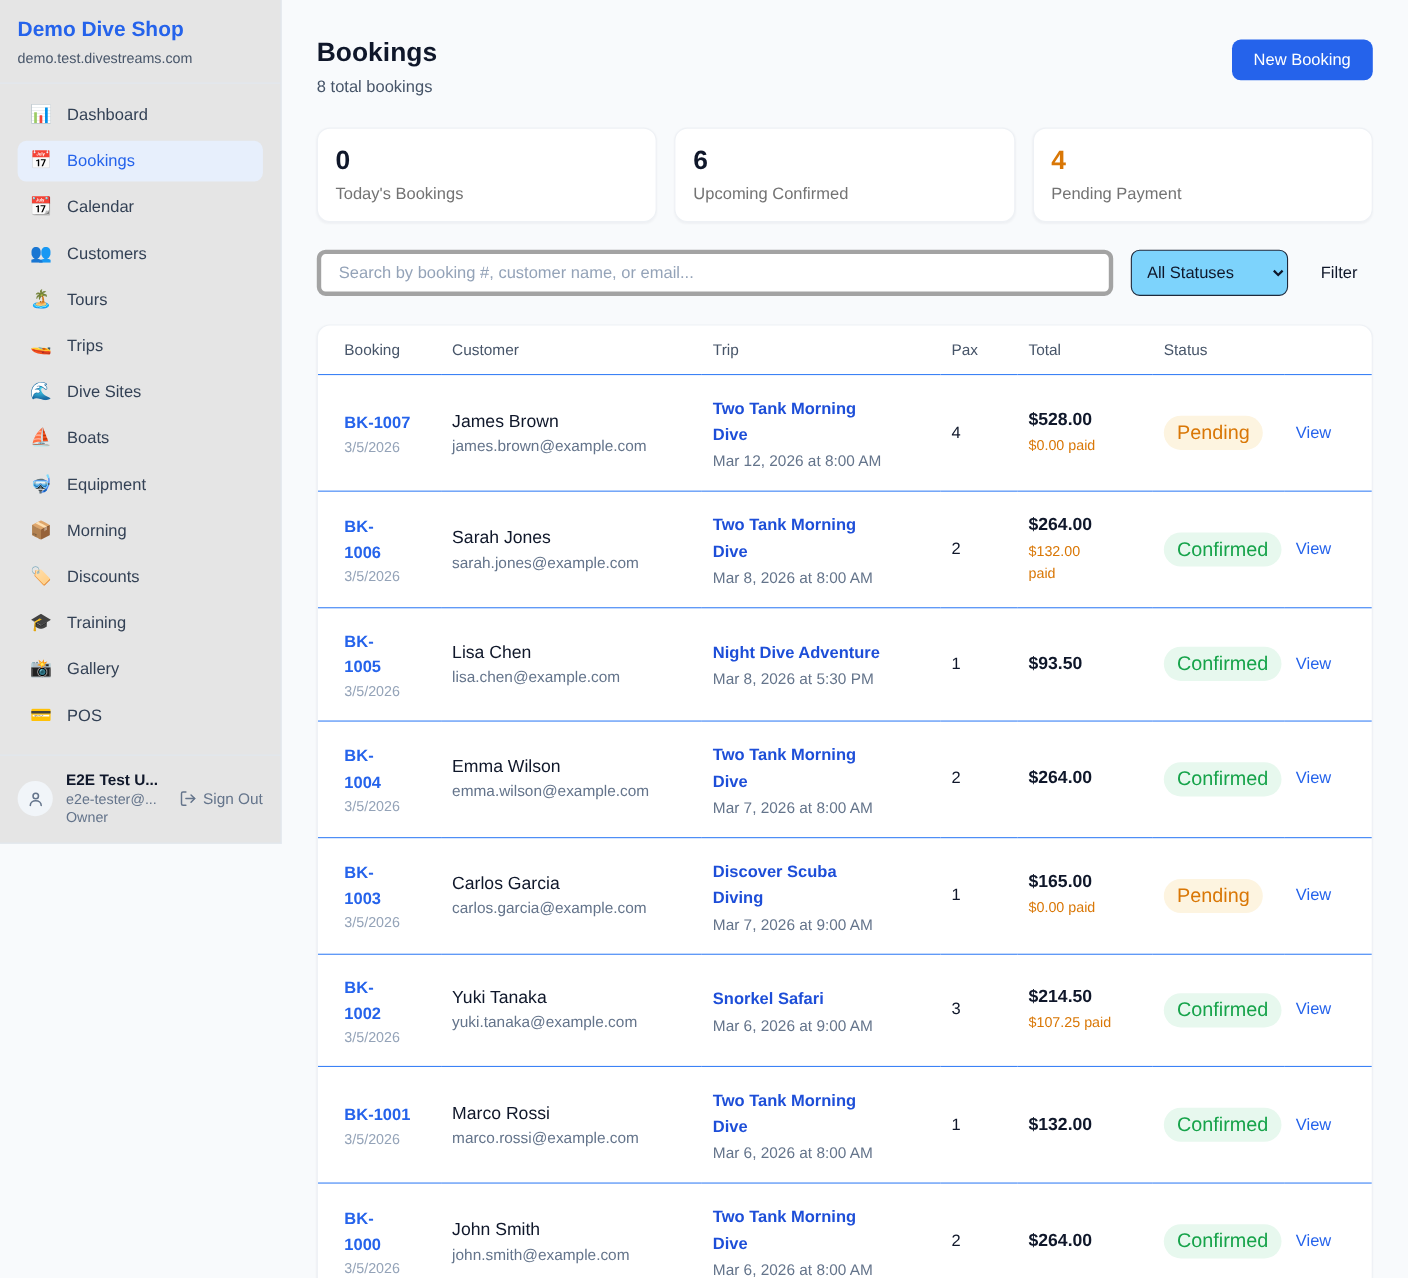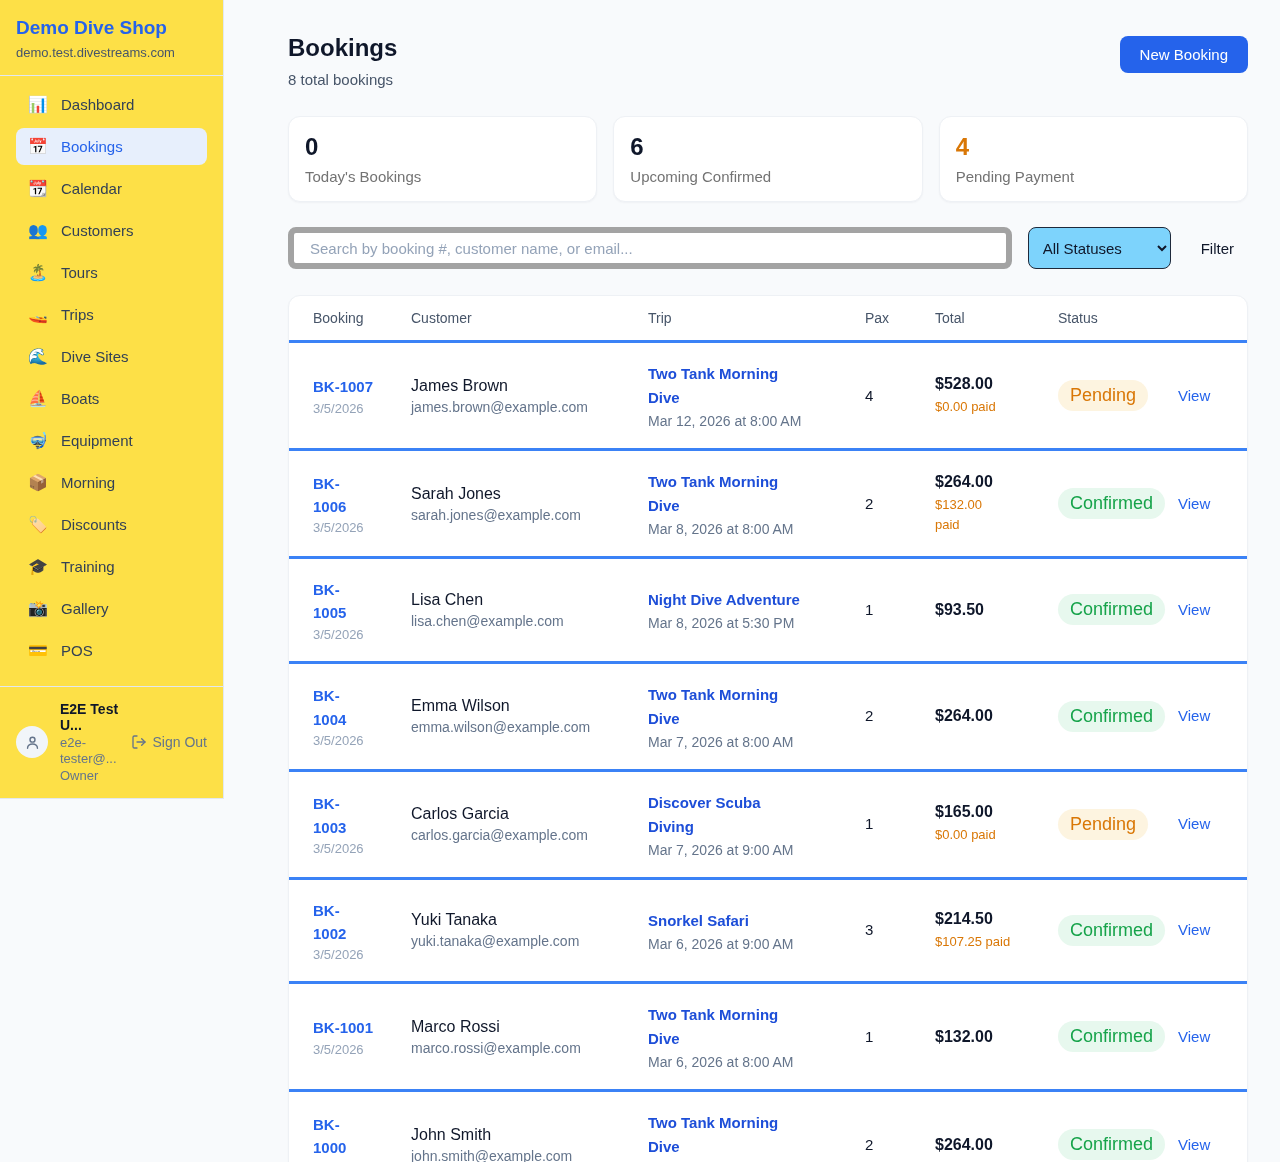--- a/index.html
+++ b/index.html
@@ -6,22 +6,22 @@
   html,body { width:1280px; min-height:1162px; }
   body {
     background:#f8fafc;
     font-family:"Liberation Sans", sans-serif;
     color:#0f172a;
     position:relative;
   }
 
   
   .sidebar {
-    position:absolute; left:0; top:0; width:224px;
-    background:#fde047;
+    position:absolute; left:0; top:0; width:256px;
+    background:#e5e5e5;
     border-right:1px solid #e2e8f0;
     border-bottom:1px solid #e2e8f0;
   }
   .sidebar-header { padding:17px 16px 15px; border-bottom:1px solid #e2e8f0; }
   .brand-title { color:#2563eb; font-size:19px; font-weight:bold; margin-bottom:6px; }
   .brand-domain { color:#475569; font-size:13px; }
   .nav { padding:10px 16px 12px; }
   .nav-item {
     display:flex; align-items:center; gap:13px;
     padding:10px 12px; margin-bottom:5px;
@@ -64,21 +64,21 @@
   .stat-card {
     background:#ffffff; border:1px solid #eef1f5; border-radius:12px;
     padding:16px; box-shadow:0 1px 2px rgba(15,23,42,0.04);
   }
   .stat-value { font-size:24px; font-weight:bold; color:#0f172a; margin-bottom:7px; }
   .stat-value.highlight { color:#d97706; }
   .stat-label { font-size:15px; color:#737373; }
 
   .controls { display:flex; align-items:center; gap:16px; margin-bottom:26px; }
   .search-input {
-    flex:1; height:42px; border:6px solid #a3a3a3; border-radius:8px;
+    flex:1; height:42px; border:4px solid #a3a3a3; border-radius:8px;
     padding:0 16px; font-size:15px; font-family:inherit; color:#0f172a;
     background:#ffffff; outline:none;
   }
   .search-input::placeholder { color:#94a3b8; }
   .status-select {
     height:42px; border:1px solid #1e293b; border-radius:8px;
     padding:0 10px; font-size:15px; font-family:inherit; color:#0f172a;
     background:#7dd3fc; min-width:143px;
   }
   .filter-btn {
@@ -93,21 +93,21 @@
   }
   table { width:100%; border-collapse:collapse; table-layout:fixed; }
   col.c-booking { width:112px; } col.c-customer { width:237px; }
   col.c-trip { width:217px; } col.c-pax { width:70px; }
   col.c-total { width:123px; } col.c-status { width:120px; } col.c-view { width:81px; }
   thead th {
     text-align:left; font-size:14px; font-weight:500; color:#475569;
     padding:14px 10px;
   }
   th:first-child, td:first-child { padding-left:24px; }
-  tbody tr { border-top:3px solid #3b82f6; }
+  tbody tr { border-top:1px solid #3b82f6; }
   tbody td { padding:19px 10px; vertical-align:middle; }
 
   .bk-id { color:#2563eb; font-size:15px; font-weight:bold; white-space:pre-line; line-height:1.55; cursor:pointer; text-decoration:none; display:inline-block; }
   .bk-date { color:#94a3b8; font-size:13px; margin-top:2px; }
   .cust-name { font-size:16px; color:#0f172a; margin-bottom:4px; }
   .cust-email { font-size:14px; color:#64748b; }
   .trip-name { font-size:15px; font-weight:600; color:#1d4ed8; white-space:pre-line; line-height:1.6; }
   .trip-date { font-size:14px; color:#64748b; margin-top:3px; }
   .pax-val { font-size:15px; color:#0f172a; }
   .total-val { font-size:16px; font-weight:bold; color:#0f172a; }

